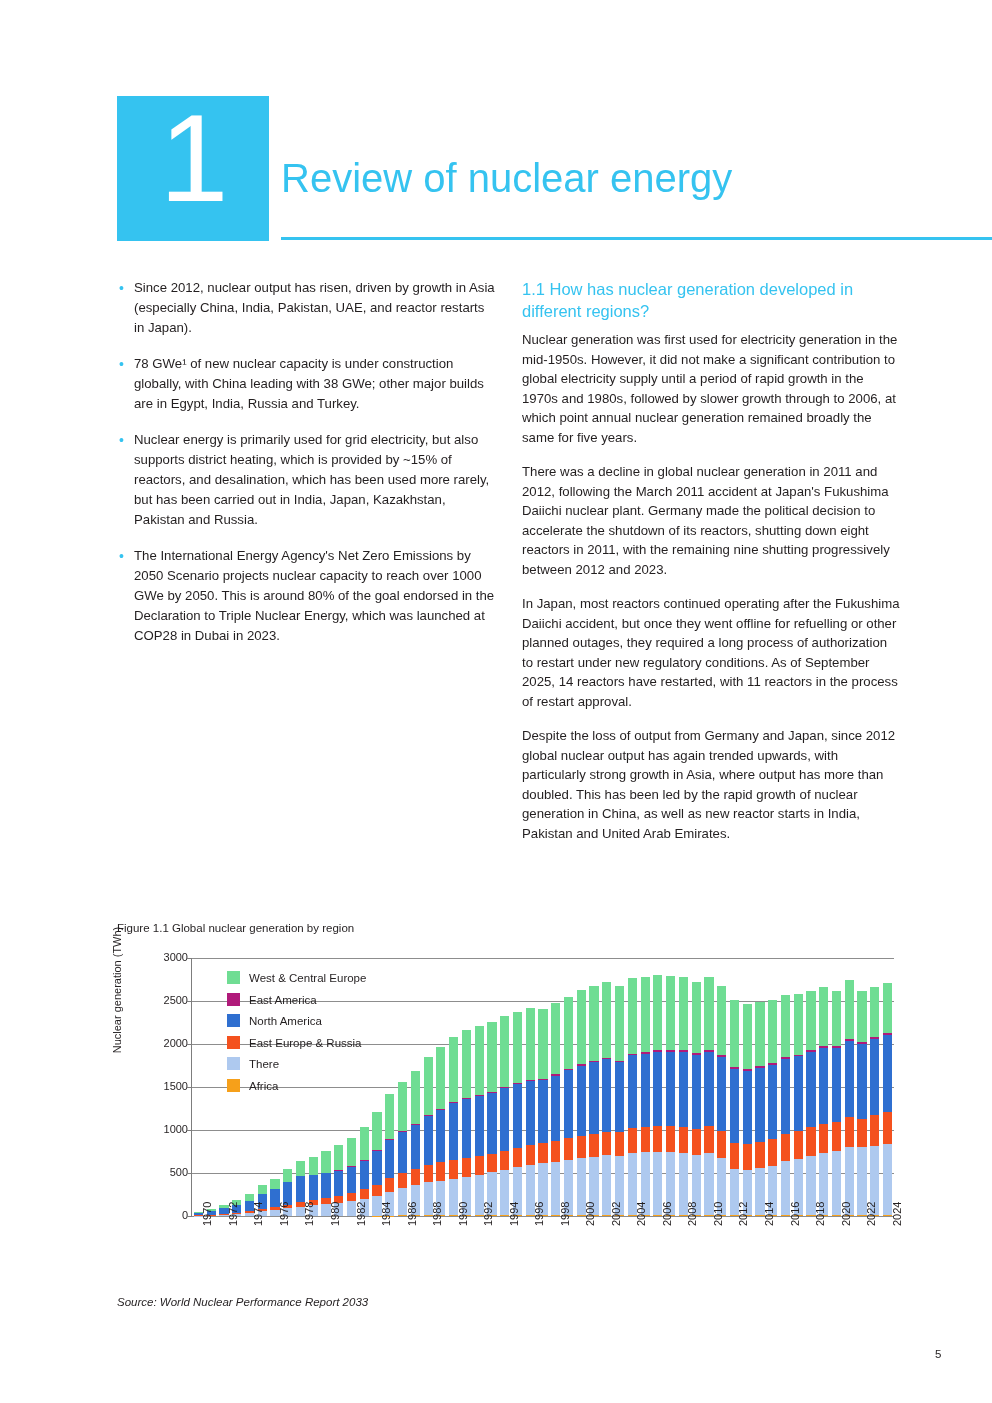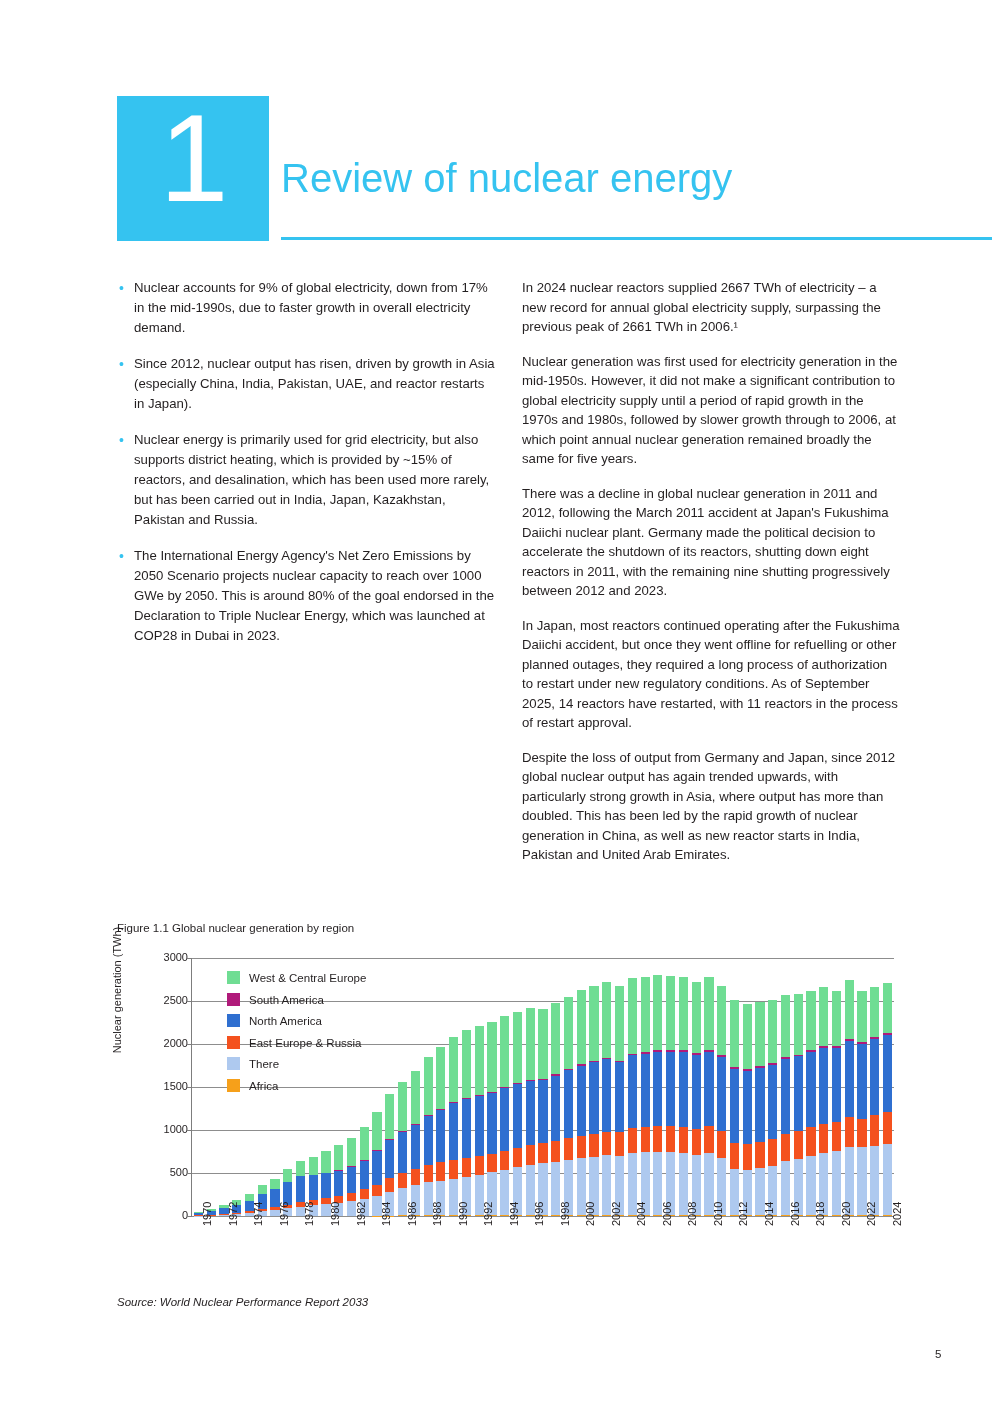--- a/index.html
+++ b/index.html
@@ -244,29 +244,29 @@
   <div class="header">
     <div class="chapter-box">
       <div class="chapter-num">1</div>
     </div>
     <div class="chapter-title">Review of nuclear energy</div>
     <div class="header-rule"></div>
   </div>
 
   <div class="col-left">
     <ul class="bullets">
-      <li>Nuclear accounts for 9% of global electricity, down from 17% in the mid-1990s, due to faster growth in overall electricity demand.</li>
       <li>Since 2012, nuclear output has risen, driven by growth in Asia (especially China, India, Pakistan, UAE, and reactor restarts in Japan).</li>
+      <li>78 GWe¹ of new nuclear capacity is under construction globally, with China leading with 38 GWe; other major builds are in Egypt, India, Russia and Turkey.</li>
       <li>Nuclear energy is primarily used for grid electricity, but also supports district heating, which is provided by ~15% of reactors, and desalination, which has been used more rarely, but has been carried out in India, Japan, Kazakhstan, Pakistan and Russia.</li>
       <li>The International Energy Agency's Net Zero Emissions by 2050 Scenario projects nuclear capacity to reach over 1000 GWe by 2050. This is around 80% of the goal endorsed in the Declaration to Triple Nuclear Energy, which was launched at COP28 in Dubai in 2023.</li>
     </ul>
   </div>
 
   <div class="col-right">
-    <p class="body-p">In 2024 nuclear reactors supplied 2667 TWh of electricity – a new record for annual global electricity supply, surpassing the previous peak of 2661 TWh in 2006.¹</p>
+    <h2 class="sec-title">1.1  How has nuclear generation developed in different regions?</h2>
     <p class="body-p">Nuclear generation was first used for electricity generation in the mid-1950s. However, it did not make a significant contribution to global electricity supply until a period of rapid growth in the 1970s and 1980s, followed by slower growth through to 2006, at which point annual nuclear generation remained broadly the same for five years.</p>
     <p class="body-p">There was a decline in global nuclear generation in 2011 and 2012, following the March 2011 accident at Japan's Fukushima Daiichi nuclear plant. Germany made the political decision to accelerate the shutdown of its reactors, shutting down eight reactors in 2011, with the remaining nine shutting progressively between 2012 and 2023.</p>
     <p class="body-p">In Japan, most reactors continued operating after the Fukushima Daiichi accident, but once they went offline for refuelling or other planned outages, they required a long process of authorization to restart under new regulatory conditions. As of September 2025, 14 reactors have restarted, with 11 reactors in the process of restart approval.</p>
     <p class="body-p">Despite the loss of output from Germany and Japan, since 2012 global nuclear output has again trended upwards, with particularly strong growth in Asia, where output has more than doubled. This has been led by the rapid growth of nuclear generation in China, as well as new reactor starts in India, Pakistan and United Arab Emirates.</p>
   </div>
 
   <div class="fig-caption">Figure 1.1 Global nuclear generation by region</div>
 
   <div class="chart-area">
     <div class="y-axis-title">Nuclear generation (TWh)</div>
@@ -737,21 +737,21 @@
         <div class="xlabel" style="left: 546.455px; top: 4px;">2012</div>
         <div class="xlabel" style="left: 571.982px; top: 4px;">2014</div>
         <div class="xlabel" style="left: 597.509px; top: 4px;">2016</div>
         <div class="xlabel" style="left: 623.036px; top: 4px;">2018</div>
         <div class="xlabel" style="left: 648.564px; top: 4px;">2020</div>
         <div class="xlabel" style="left: 674.091px; top: 4px;">2022</div>
         <div class="xlabel" style="left: 699.618px; top: 4px;">2024</div>
       </div>
     <div class="legend" id="legend">
         <div class="legend-item"><span class="legend-swatch" style="background: rgb(111, 221, 147);"></span><span>West &amp; Central Europe</span></div>
-        <div class="legend-item"><span class="legend-swatch" style="background: rgb(176, 26, 122);"></span><span>South America</span></div>
+        <div class="legend-item"><span class="legend-swatch" style="background: rgb(176, 26, 122);"></span><span>East America</span></div>
         <div class="legend-item"><span class="legend-swatch" style="background: rgb(47, 111, 208);"></span><span>North America</span></div>
         <div class="legend-item"><span class="legend-swatch" style="background: rgb(244, 81, 30);"></span><span>East Europe &amp; Russia</span></div>
         <div class="legend-item"><span class="legend-swatch" style="background: rgb(174, 201, 239);"></span><span>There</span></div>
         <div class="legend-item"><span class="legend-swatch" style="background: rgb(246, 160, 26);"></span><span>Africa</span></div>
       </div>
   </div>
 
   <div class="fig-source">Source: World Nuclear Performance Report 2033</div>
   <div class="page-num">5</div>
 

